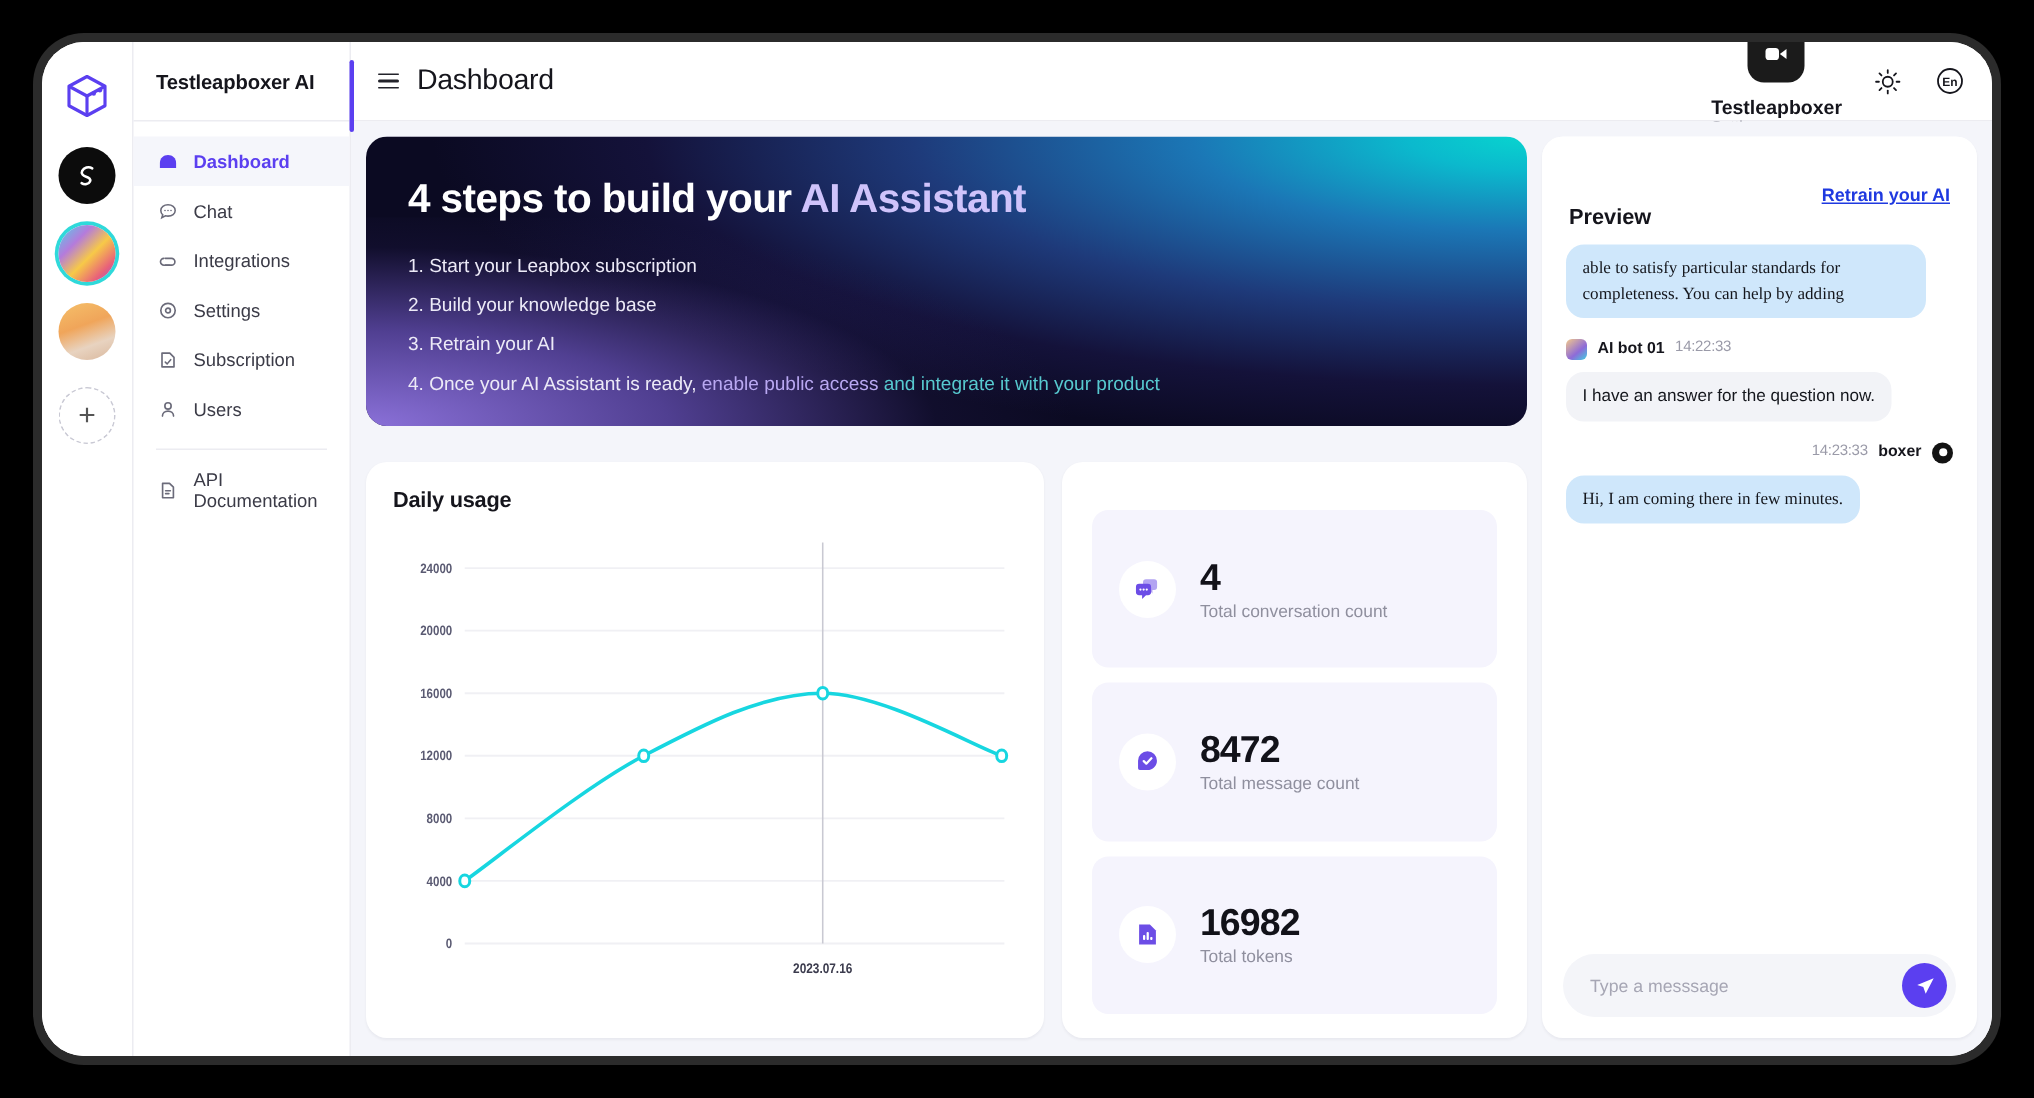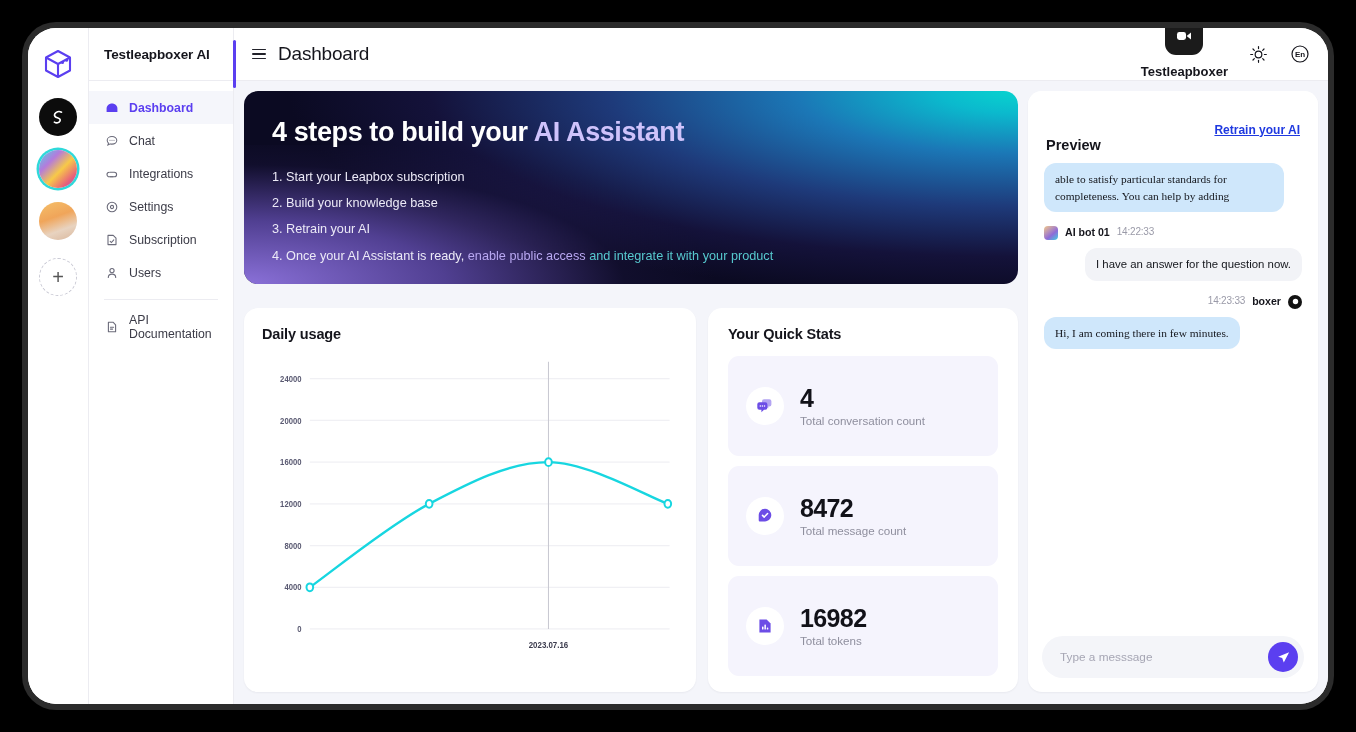--- a/index.html
+++ b/index.html
@@ -207,21 +207,21 @@
   #preview-title { font-size: 14.5px; font-weight:700; color:#15151c;margin-top:30px; }
   #retrain-link {
     font-size: 12px; font-weight:700; color:#1f39e0;
     text-decoration: underline; cursor:pointer;
   }
   #chat-area { flex:1; padding: 4px 16px 0 16px; overflow:hidden; display:flex; flex-direction:column; gap:6px; }
   .bubble { border-radius: 12px; padding: 8px 11px; font-size: 11.4px; line-height:1.45; max-width: 93%; }
   .bubble-blue { background:#cfe7fb; color:#14161c; }
   .bubble-grey { background:#f2f3f7; color:#14161c; }
   .row-right { display:flex; justify-content:flex-start;font-family:Liberation Serif, serif; }
-  .row-left { display:flex; justify-content:flex-end; }
+  .row-left { display:flex; justify-content:flex-start; }
   .meta { display:flex; align-items:flex-start; gap:7px; margin: 8px 0 2px 0; }
   .meta.right { justify-content:flex-end; }
   .meta-name { font-size: 10.6px; font-weight:700; color:#15151c; }
   .meta-time { font-size: 10px; color:#9a9aa8; letter-spacing:-0.2px; }
   .meta-av { width:14px; height:14px; border-radius:4px; overflow:hidden; flex:0 0 14px;
              background: linear-gradient(140deg,#f3c98a,#8e6bd8 60%,#3fd0e0); }
   .meta-av-dark { width:14px; height:14px; border-radius:50%; background:#131313;
                   display:flex; align-items:center; justify-content:center; flex:0 0 14px; }
   #composer { padding: 12px 14px 14px 14px; }
   #composer-box {
@@ -445,21 +445,20 @@
                       <circle cx="160.75666666666666" cy="125" r="3.2" fill="#ffffff" stroke="#17d6e0" stroke-width="2" vector-effect="non-scaling-stroke"></circle>
                       <circle cx="275.5133333333333" cy="90.66666666666669" r="3.2" fill="#ffffff" stroke="#17d6e0" stroke-width="2" vector-effect="non-scaling-stroke"></circle>
                       <circle cx="390.27" cy="125" r="3.2" fill="#ffffff" stroke="#17d6e0" stroke-width="2" vector-effect="non-scaling-stroke"></circle>
                     </g>
                 <text id="xtick" class="x-tick" text-anchor="middle" x="275.5133333333333" y="244">2023.07.16</text>
               </svg>
             </div>
           </div>
 
           <div class="card" id="stats-card">
-            <div class="card-title">Your Quick Stats</div>
             <div id="stats-list">
 
               <div class="stat">
                 <div class="stat-iconwrap">
                   <svg width="20" height="20" viewBox="0 0 20 20">
                     <path d="M9 3.2h5.4a2 2 0 0 1 2 2v3.2a2 2 0 0 1-2 2h-1.1v2.2l-2.3-2.2H9a2 2 0 0 1-2-2V5.2a2 2 0 0 1 2-2z" fill="#b3a4f2"></path>
                     <path d="M4.4 6.2h5.9a2.1 2.1 0 0 1 2.1 2.1v3.4a2.1 2.1 0 0 1-2.1 2.1h-1.3l-2.6 2.5v-2.5H4.4a2.1 2.1 0 0 1-2.1-2.1V8.3a2.1 2.1 0 0 1 2.1-2.1z" fill="#6c4de6"></path>
                     <circle cx="5.3" cy="10" r="0.75" fill="#fff"></circle>
                         <circle cx="7.4" cy="10" r="0.75" fill="#fff"></circle>
                         <circle cx="9.5" cy="10" r="0.75" fill="#fff"></circle>

